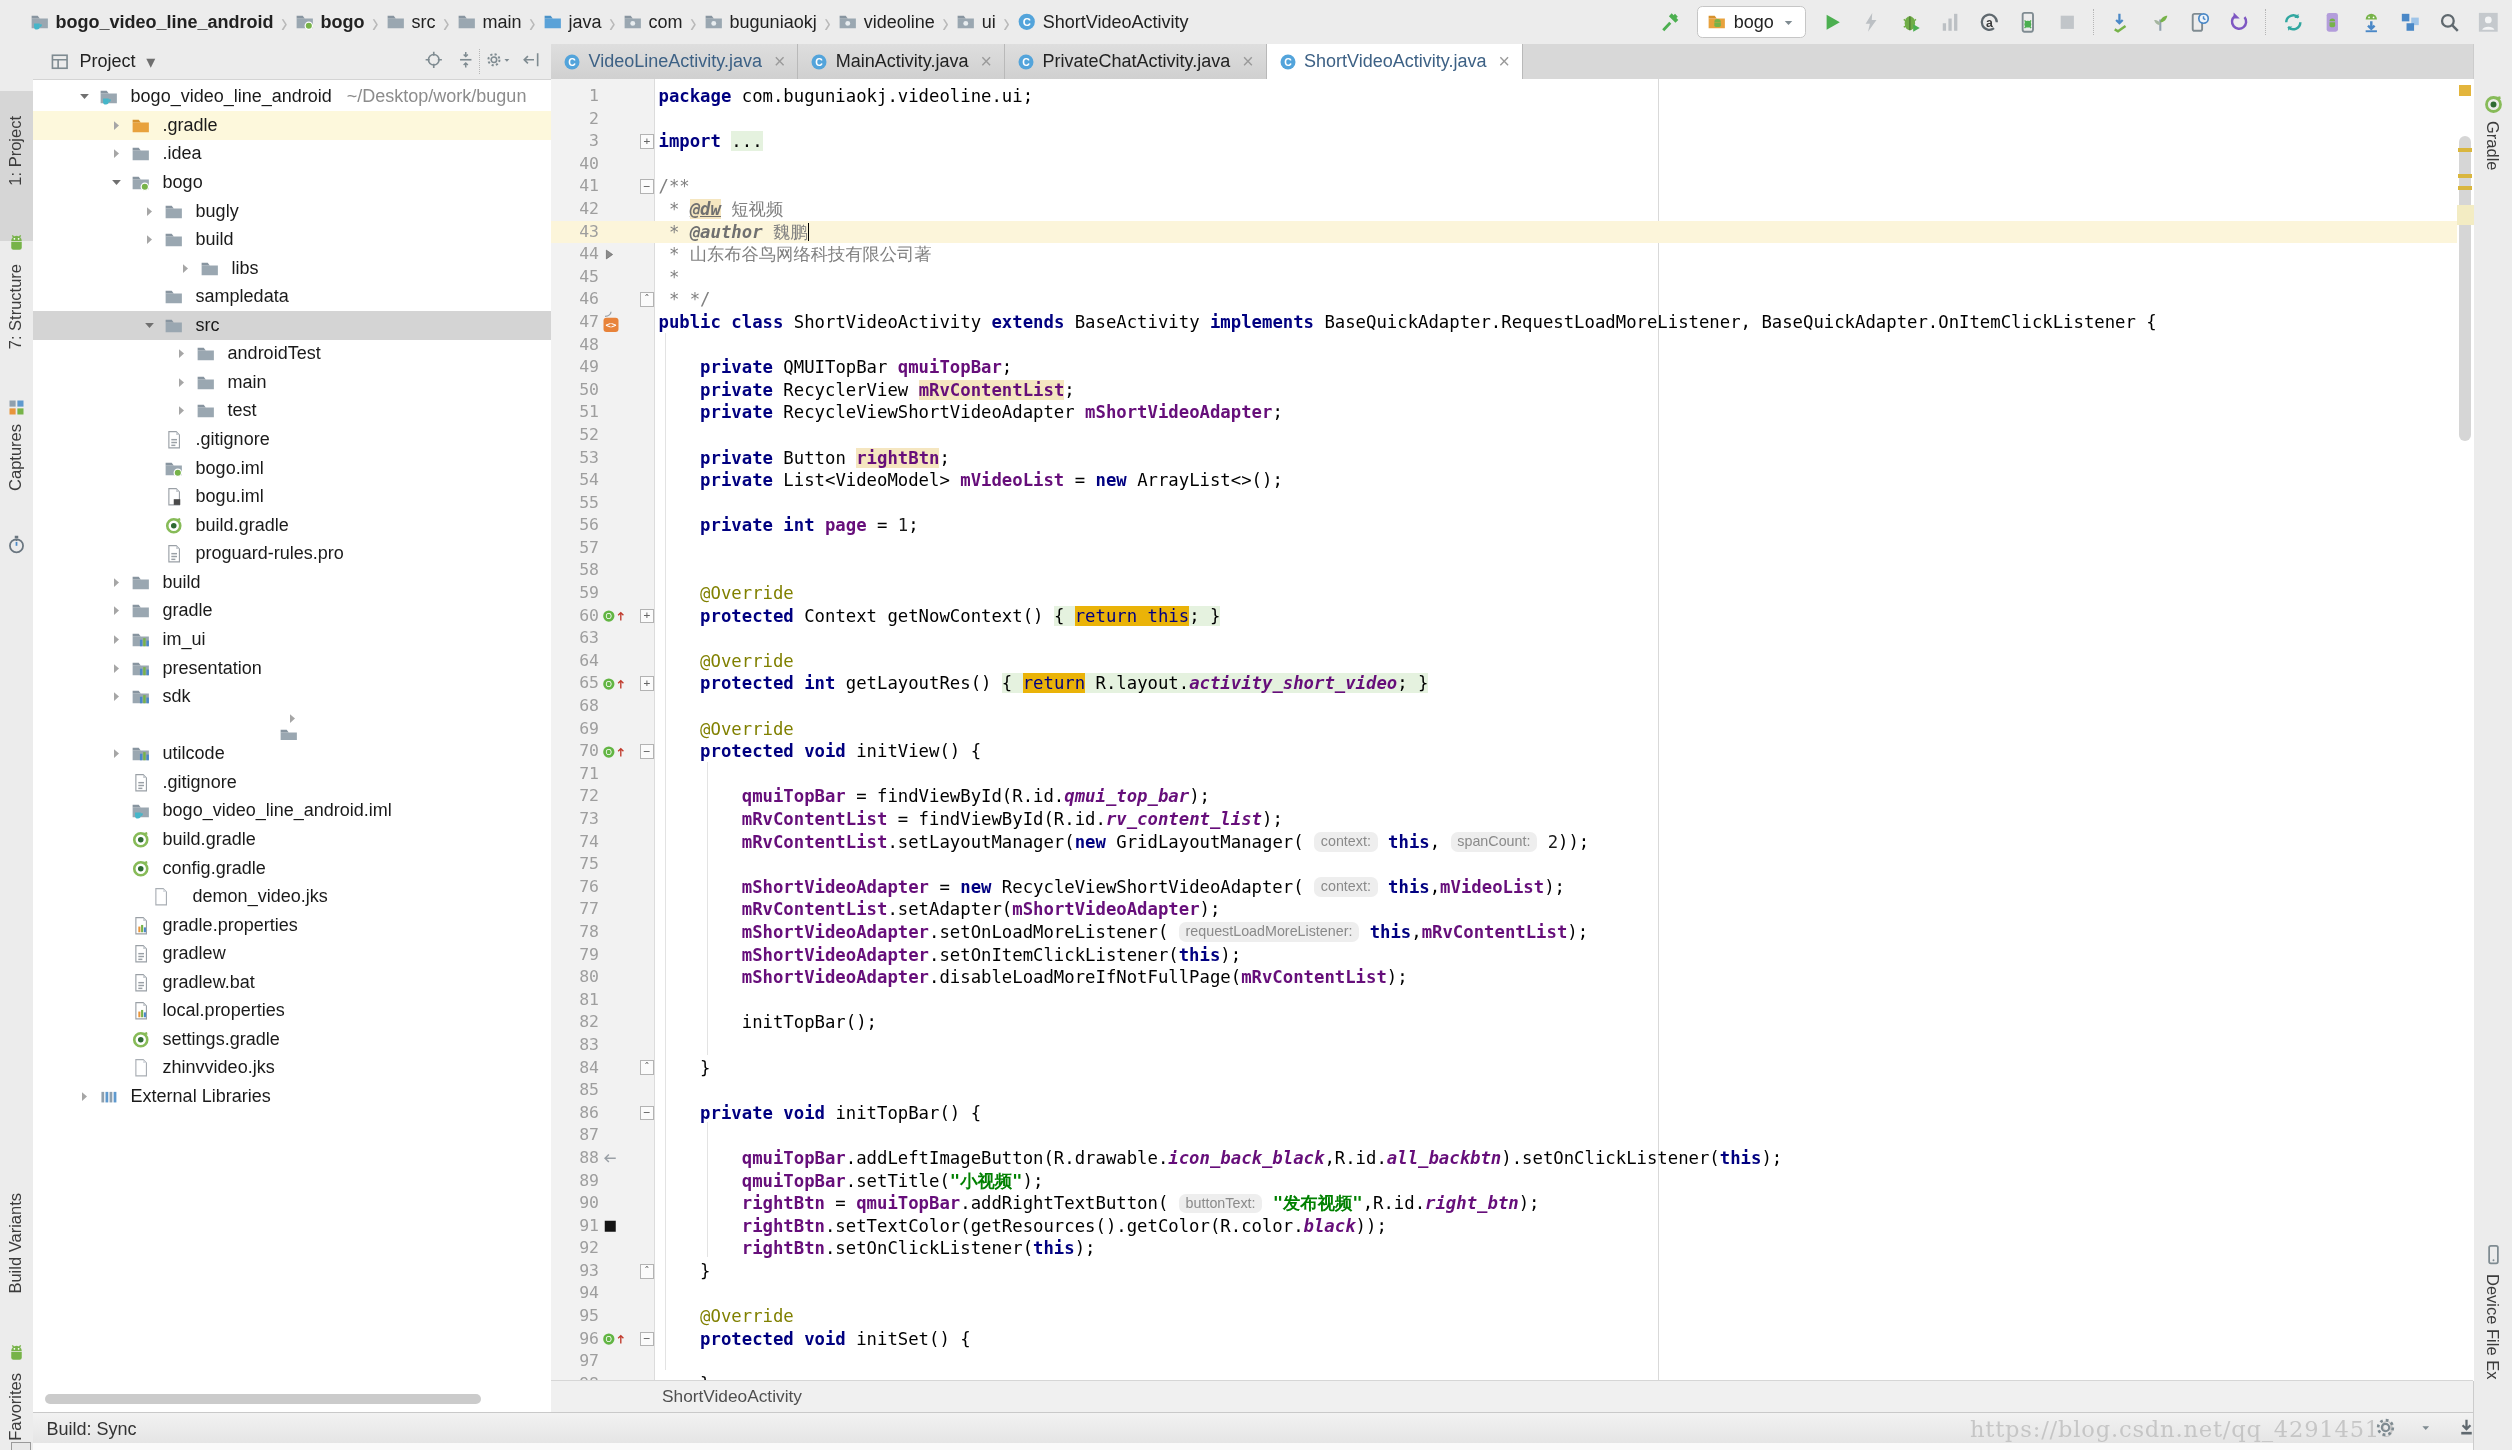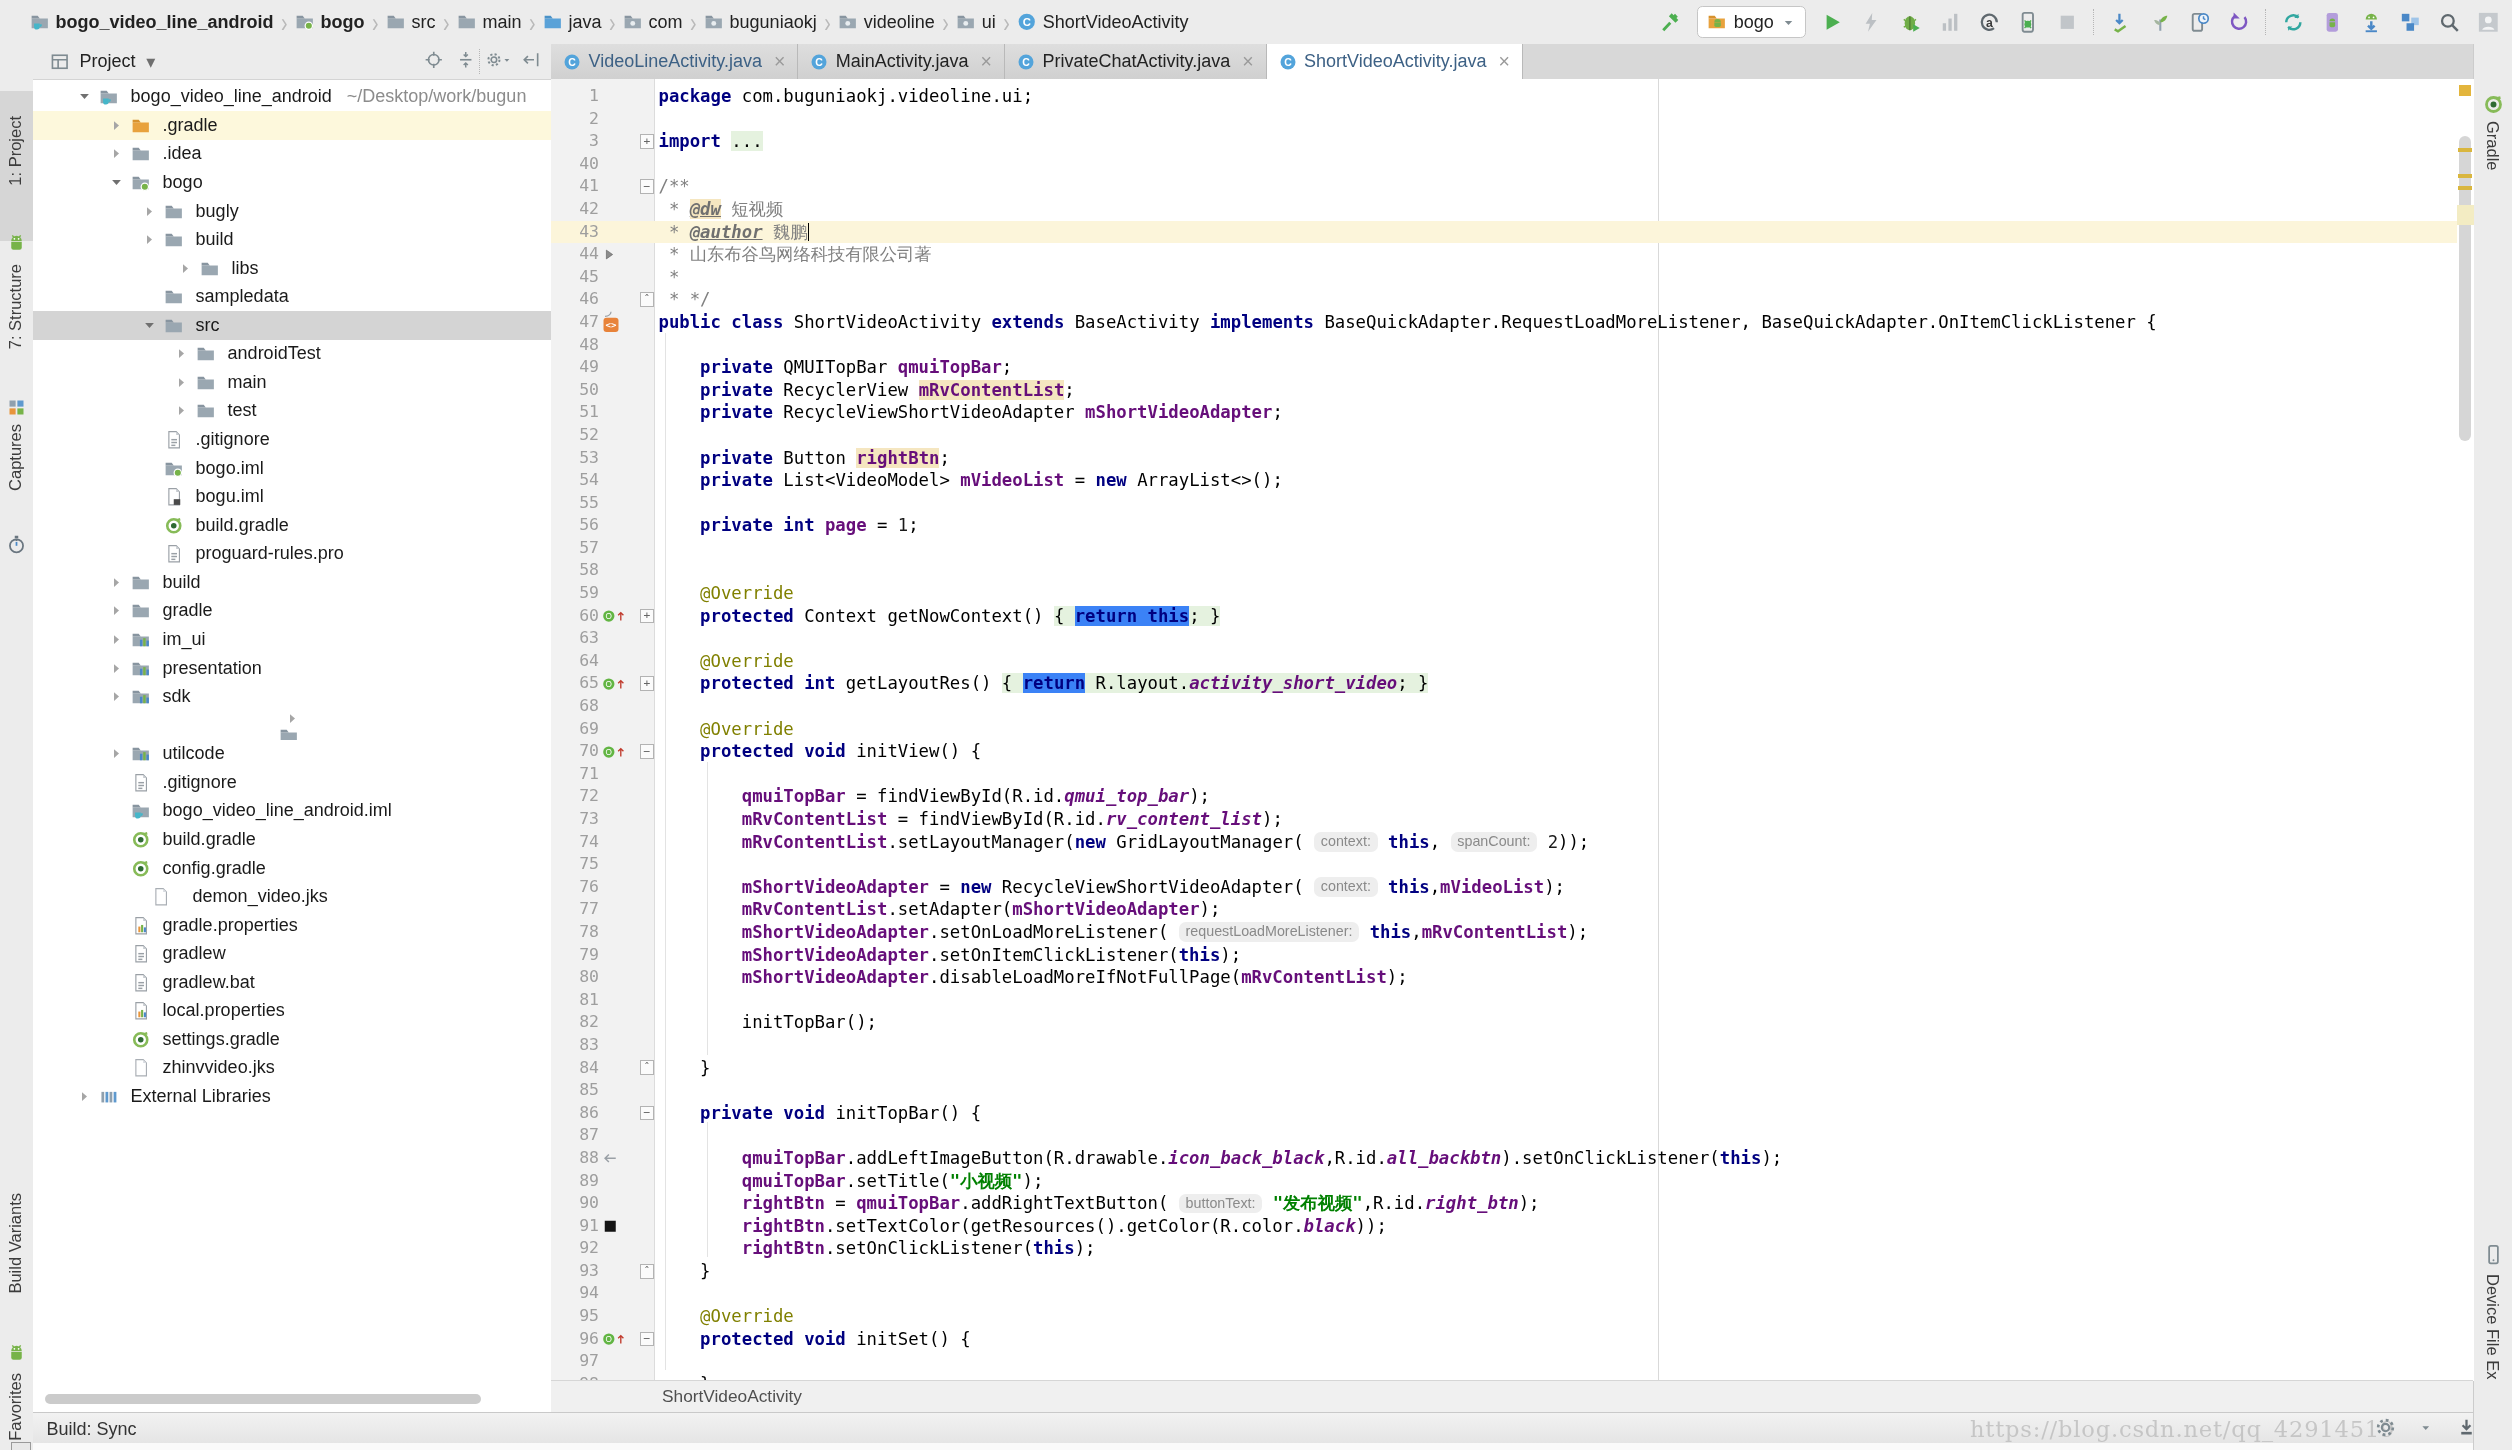--- a/index.html
+++ b/index.html
@@ -73,26 +73,26 @@
            font-family:"DejaVu Sans Mono",monospace}
   .ctext{padding-left:1.5px}
 
   
   .tk-k{color:#000080;font-weight:bold}
   .tk-t{color:#000}
   .tk-f{color:#660e7a;font-weight:bold}
   .tk-fh{color:#660e7a;font-weight:bold;background:#f5e6c0}
   .tk-fi{color:#660e7a;font-weight:bold;font-style:italic}
   .tk-c{color:#808080}
-  .tk-d{color:#707070;font-weight:bold;font-style:italic;text-decoration:underline}
+  .tk-d{color:#707070;font-weight:bold;font-style:italic;}
   .tk-dh{color:#707070;font-weight:bold;font-style:italic;text-decoration:underline;background:#f5e6c0}
   .tk-s{color:#008000;font-weight:bold}
   .tk-a{color:#808000}
   .tk-ft{color:#000;background:#e5f2df}
-  .tk-fk{color:#000080;font-weight:bold;background:#3b82f6}
+  .tk-fk{color:#000080;font-weight:normal;background:#eab308}
   .tk-ffi{color:#660e7a;font-weight:bold;font-style:italic;background:#e5f2df}
   .tk-h{display:inline-block;background:#eeeeee;color:#8a8a8a;border-radius:6.8px;padding:0 6.8px;
         font-family:"Liberation Sans",sans-serif;font-size:14.3px;line-height:19.5px;vertical-align:1.5px}
   .caret-bar{display:inline-block;width:1.5px;height:18px;background:#000;vertical-align:-3px}
 
   
   .estripe{position:absolute;left:1906px;top:35px;width:16.5px;height:1302px;background:#fff}
   .e-square{position:absolute;left:2.3px;top:6px;width:11.3px;height:11.3px;background:#e3b53c}
   .e-thumb{position:absolute;left:1.5px;top:57px;width:12.8px;height:305px;border-radius:6.8px;background:#b5b5b5;opacity:.55}
   .e-tick{position:absolute;left:0.8px;width:14.3px;height:3.8px;background:#d9b63e}

